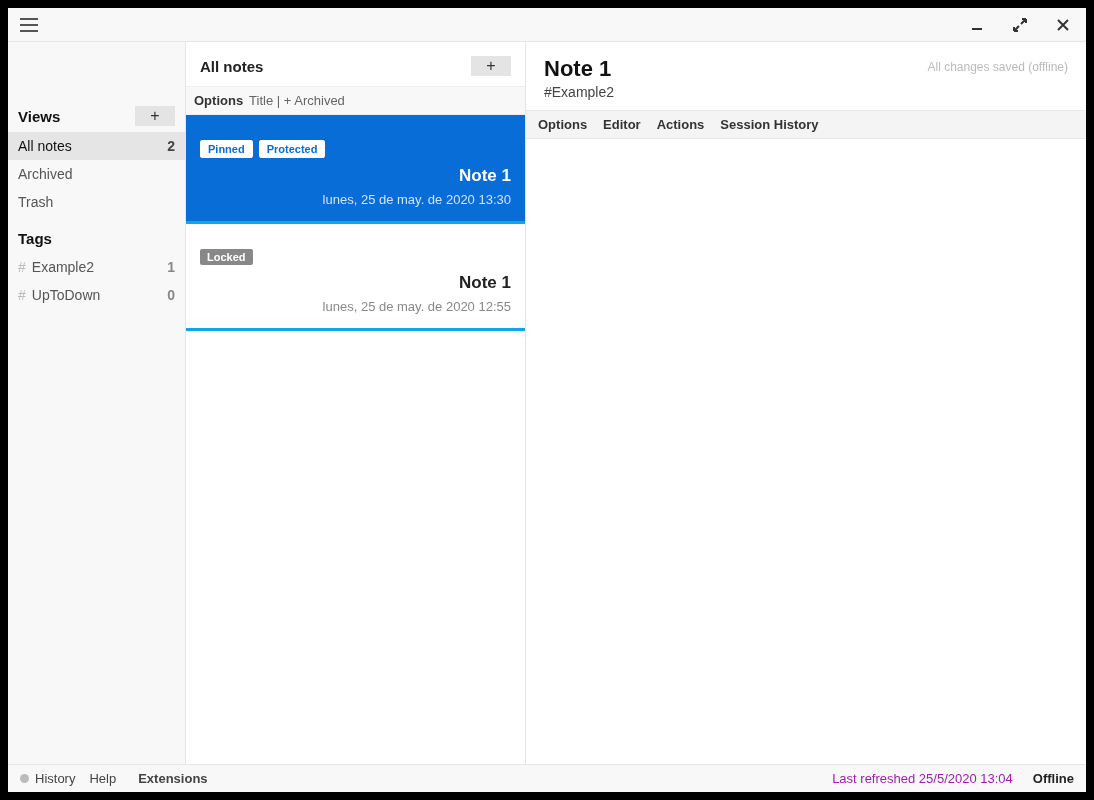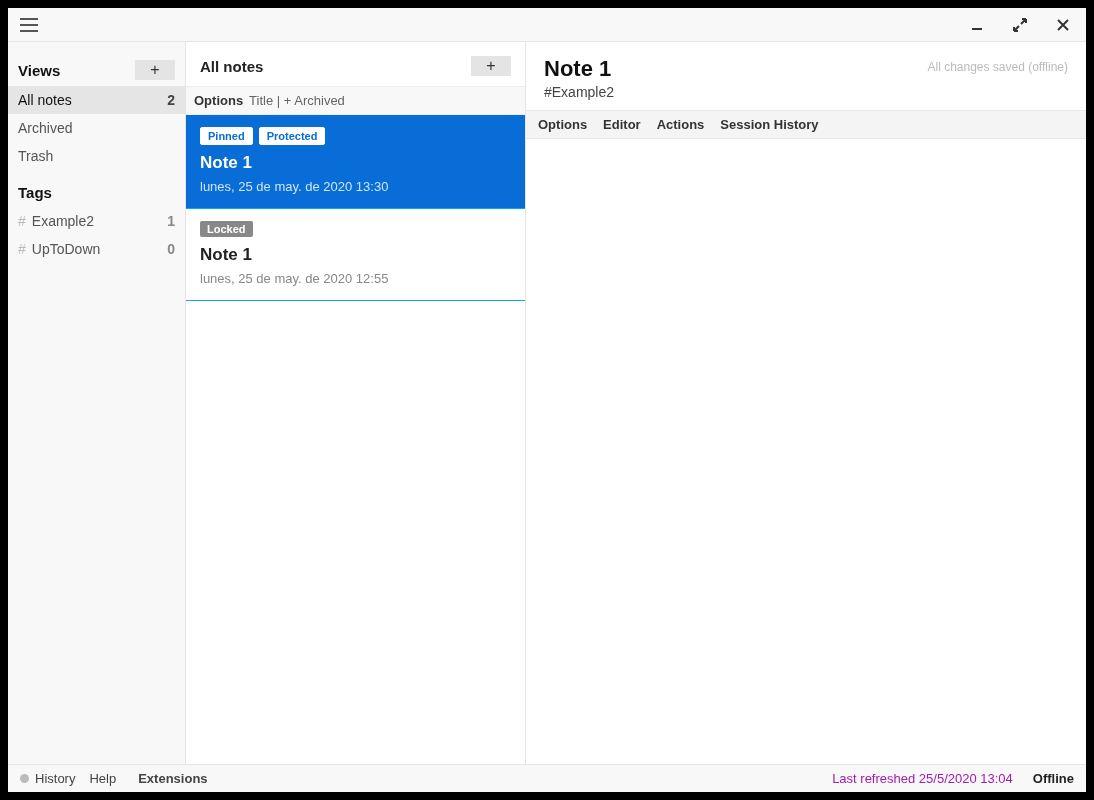--- a/index.html
+++ b/index.html
@@ -12,42 +12,42 @@
 .titlebar { height: 34px; background: #f8f8f8; border-bottom: 1px solid #e5e5e5; display: flex; align-items: center; justify-content: space-between; padding: 0 8px; }
 .menu-btn { background: none; border: none; cursor: pointer; padding: 4px; color: #333; }
 .title-right { display: flex; gap: 12px; align-items: center; }
 .win-btn { background: none; border: none; cursor: pointer; padding: 4px 8px; color: #333; display: flex; align-items: center; }
 
 
 .main { flex: 1; display: flex; overflow: hidden; }
 
 
 .sidebar { width: 178px; background: #f8f8f8; border-right: 1px solid #e5e5e5; display: flex; flex-direction: column; padding-top: 12px; }
-.sb-head { display: flex; align-items: center; justify-content: space-between; padding: 6px 10px; }
+.sb-head { display: flex; align-items: center; justify-content: space-between; padding: 6px 10px; margin-top: 46px; }
 .sb-head-title { font-weight: 700; font-size: 15px; color: #111; }
 .add-btn { background: #e4e4e4; border: none; width: 40px; height: 20px; font-size: 16px; cursor: pointer; color: #333; display: flex; align-items: center; justify-content: center; }
 .sb-item { display: flex; align-items: center; justify-content: space-between; padding: 6px 10px; font-size: 14px; color: #555; cursor: pointer; }
 .sb-item.active { background: #e5e5e5; color: #111; font-weight: 500; }
 .sb-item .count { color: #888; font-weight: 600; }
 .sb-item.active .count { color: #444; }
 .tag-row { display: flex; align-items: center; padding: 6px 10px; font-size: 14px; color: #555; cursor: pointer; }
 .hash { color: #bbb; margin-right: 6px; }
 .tag-name { flex: 1; }
 .tag-count { color: #888; font-weight: 600; }
 
 
 .notecol { width: 340px; border-right: 1px solid #e5e5e5; display: flex; flex-direction: column; }
 .notecol-head { padding: 14px 14px 10px; }
 .notecol-titlebar { display: flex; align-items: center; justify-content: space-between; }
 .notecol-title { font-weight: 600; font-size: 15px; color: #222; }
 .searchwrap { margin-top: 10px; }
 .searchbox { width: 100%; height: 30px; border: none; background: #eee; text-align: center; font-size: 14px; color: #888; }
 .listopts { padding: 6px 8px; background: #f8f8f8; border-top: 1px solid #eee; border-bottom: 1px solid #eee; font-size: 13px; color: #666; display: flex; gap: 6px; }
 .listopts .lbl { font-weight: 700; color: #333; }
-.note-item { padding: 12px 14px 14px; border-bottom: 1px solid #0ea5e9; cursor: pointer; }
+.note-item { padding: 25px 14px 14px; border-bottom: 3px solid #0ea5e9; cursor: pointer; text-align: right; }
 .note-item.selected { background: #086dd6; color: #fff; }
 .badges { display: flex; gap: 6px; margin-bottom: 8px; }
 .badge { font-size: 11px; padding: 2px 7px; border-radius: 2px; font-weight: 600; }
 .note-item.selected .badge { background: #fff; color: #086dd6; border: 1px solid #fff; }
 .badge.gray { background: #888; color: #fff; }
 .note-title { font-size: 17px; font-weight: 700; }
 .note-item.selected .note-title { color: #fff; }
 .note-sub { font-size: 14px; margin-top: 3px; color: #222; }
 .note-date { font-size: 13px; margin-top: 6px; }
 .note-item.selected .note-date { color: #cfe3fa; }

